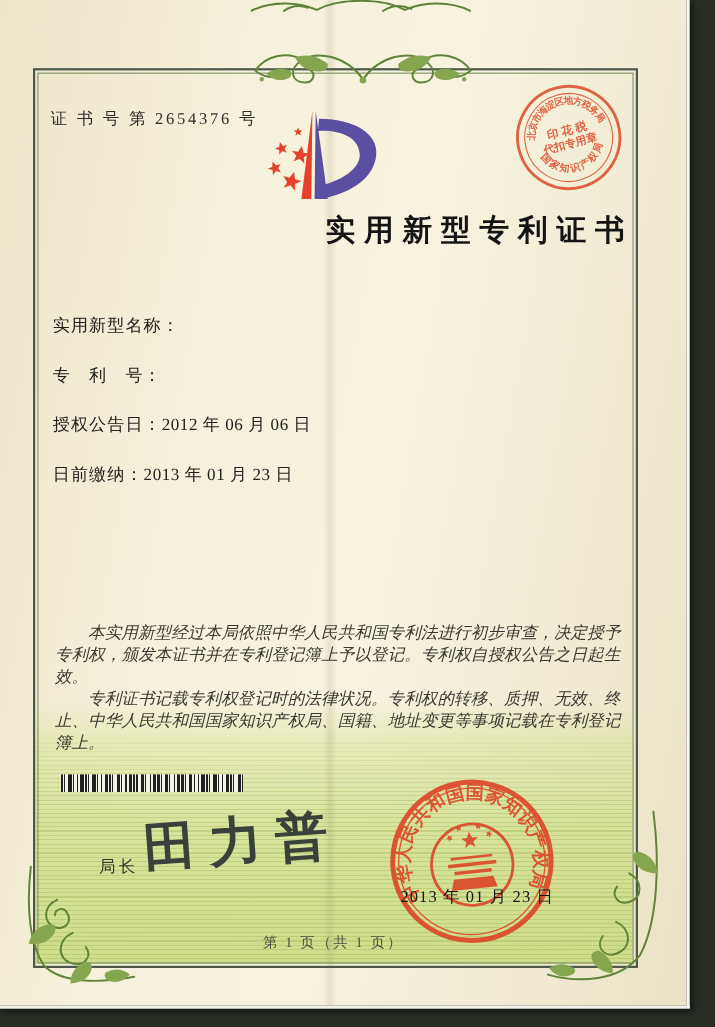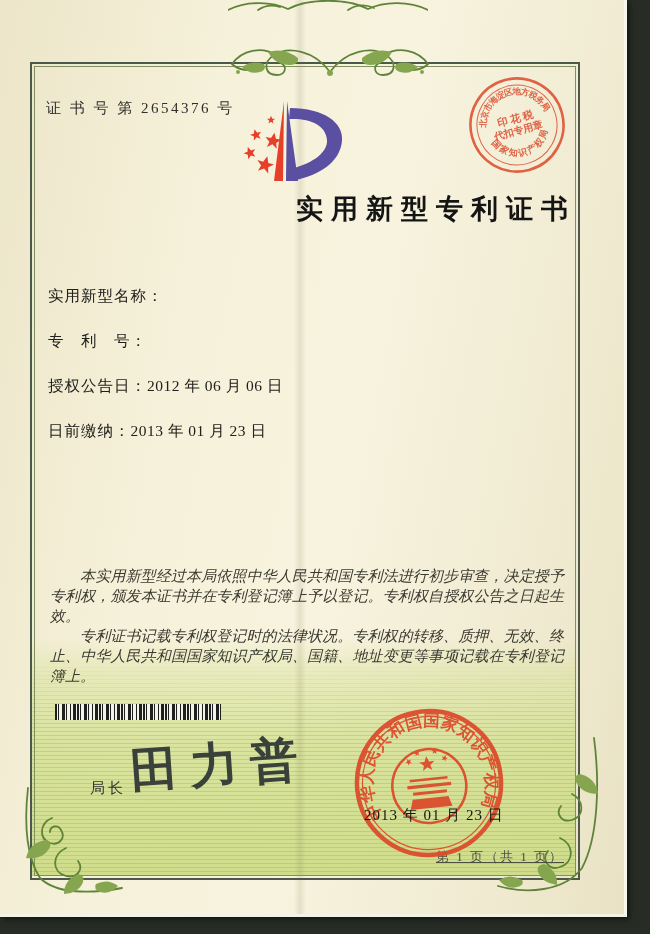--- a/index.html
+++ b/index.html
@@ -88,22 +88,22 @@
     font-size:48px;font-weight:600;color:#39413a;
     letter-spacing:12px;transform:rotate(-4deg);white-space:nowrap;
   }
   .issuing-seal{position:absolute;left:344px;top:698px;z-index:6;transform:rotate(-6deg);opacity:.93;}
   .seal-date{
     position:absolute;left:364px;top:806px;z-index:7;
     font-size:15px;color:#161614;letter-spacing:1px;white-space:pre;
   }
   .tax-seal{position:absolute;left:462px;top:70px;z-index:6;transform:rotate(-15deg);opacity:.85;}
   .footer-page{
-    position:absolute;left:18px;top:848px;width:546px;z-index:5;
-    text-align:right;font-size:13px;color:#4c4f40;letter-spacing:2px;text-decoration:underline;
+    position:absolute;left:30px;top:848px;width:546px;z-index:5;
+    text-align:center;font-size:13px;color:#4c4f40;letter-spacing:2px;
   }
   .ornament{position:absolute;z-index:4;}
   .seal-stroke{stroke:var(--seal-red);fill:none;}
   .seal-fill{fill:var(--seal-red);}
   .logo-red{fill:var(--logo-red);}
   .logo-purple{fill:var(--logo-purple);}
   .orn-stroke{stroke:var(--ornament-green);fill:none;stroke-width:1.8;stroke-linecap:round;}
   .orn-fill{fill:var(--ornament-green2);}
 </style>
 </head>

